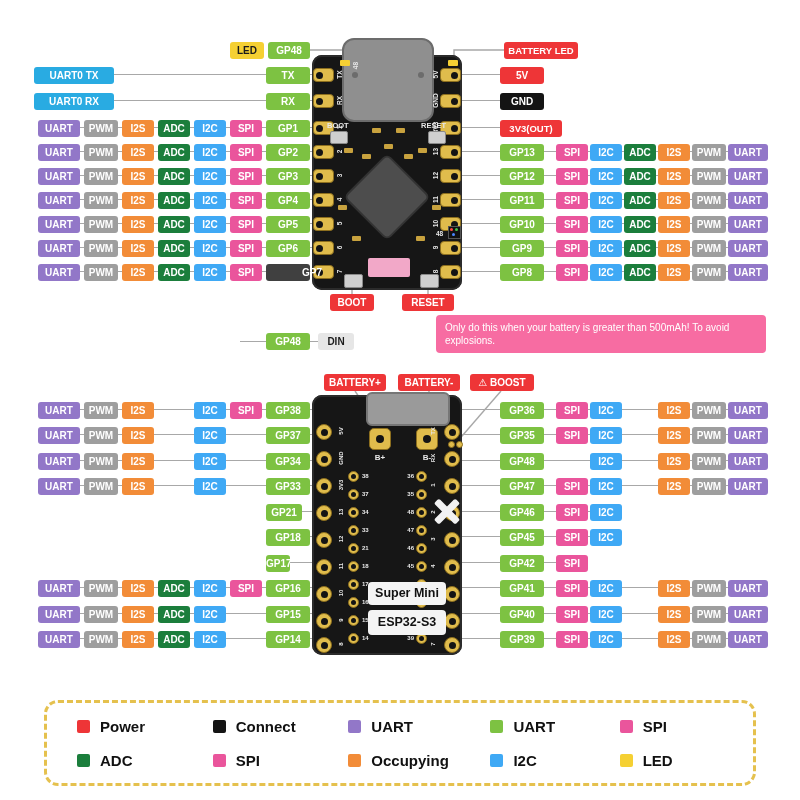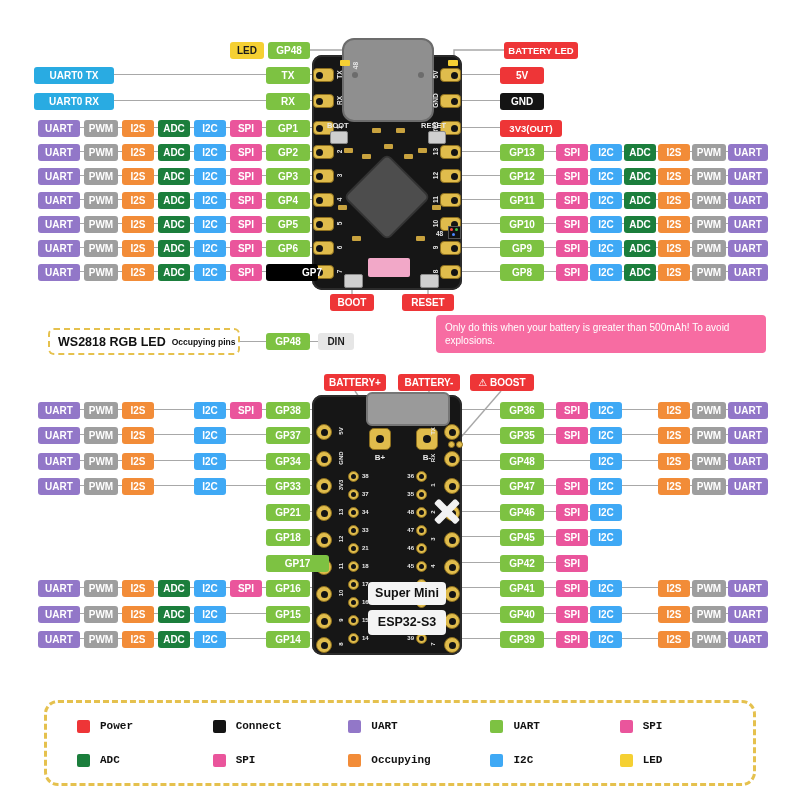--- a/index.html
+++ b/index.html
@@ -17,42 +17,38 @@
   .comp{position:absolute;background:#C8A23E;border-radius:1px;}
   .silk{position:absolute;background:#f4f4f4;border-radius:4px;color:#111;font-weight:bold;text-align:center;}
   #note-box{position:absolute;left:436px;top:315px;width:330px;background:#F76CA2;border-radius:4px;padding:6px 9px;box-sizing:border-box;color:#fff;font-size:10px;line-height:1.32;}
   #note-box .n0{color:#FFE7F0;font-weight:bold;}
   #ws-box{position:absolute;left:48px;top:328px;width:192px;height:27px;border:2px dashed #E5C14E;border-radius:6px;box-sizing:border-box;display:flex;align-items:center;padding:0 8px;gap:6px;background:#fff;}
   #ws-title{font-size:12.5px;font-weight:bold;color:#111;white-space:nowrap;}
   #ws-sub{font-size:8.5px;font-weight:bold;color:#111;white-space:nowrap;}
   #legend-box{position:absolute;left:44px;top:700px;width:712px;height:86px;border:3px dashed #E5C14E;border-radius:14px;box-sizing:border-box;display:grid;grid-template-columns:1.05fr 1.05fr 1.1fr 1fr .8fr;grid-template-rows:1fr 1fr;align-items:center;padding:6px 30px;background:#fff;}
   .lg-item{display:flex;align-items:center;gap:10px;}
   .lg-sq{width:13px;height:13px;border-radius:2px;flex:0 0 auto;}
-  .lg-label{font-size:11px;font-weight:bold;color:#111;font-family:Liberation Mono, monospace;}
+  .lg-label{font-size:15px;font-weight:bold;color:#111;}
   svg#leads{position:absolute;left:0;top:0;pointer-events:none;}
 </style>
 </head>
 <body>
 
 <div id="canvas">
 
   <svg id="leads" width="800" height="800">
     <polyline points="310,50 347,50 347,62" fill="none" stroke="#a8a8a8" stroke-width="1.4"></polyline>
     <polyline points="504,50 454,50 454,62" fill="none" stroke="#a8a8a8" stroke-width="1.4"></polyline>
     <line x1="352" y1="287" x2="352" y2="294" stroke="#a8a8a8" stroke-width="1.4"></line>
     <line x1="428" y1="287" x2="428" y2="294" stroke="#a8a8a8" stroke-width="1.4"></line>
     <line x1="355" y1="391" x2="379" y2="427" stroke="#a8a8a8" stroke-width="1.4"></line>
     <line x1="429" y1="391" x2="427" y2="427" stroke="#a8a8a8" stroke-width="1.4"></line>
     <line x1="501" y1="391" x2="456" y2="443" stroke="#a8a8a8" stroke-width="1.4"></line>
   </svg>
 
-  <div id="ws-box">
-    <span id="ws-title">WS2818 RGB LED</span>
-    <span id="ws-sub">Occupying pins</span>
-  </div>
 
   <div id="note-box">
       <div>Only do this when your battery is greater than 500mAh! To avoid explosions.</div>
     </div>
 
   <div id="legend-box">
       <div class="lg-item">
         <span class="lg-sq" style="background: rgb(238, 53, 55);"></span>
         <span class="lg-label">Power</span>
       </div>
@@ -360,21 +356,21 @@
     <div class="tag" style="position: absolute; left: 194px; top: 239.5px; width: 32px; background: rgb(63, 169, 245);">I2C</div>
     <div class="tag" style="position: absolute; left: 230px; top: 239.5px; width: 32px; background: rgb(234, 85, 156);">SPI</div>
     <div class="tag" style="position: absolute; left: 266px; top: 239.5px; width: 44px; background: rgb(125, 194, 66);">GP6</div>
     <div class="lead" style="position: absolute; left: 38px; top: 271.3px; width: 274px;"></div>
     <div class="tag" style="position: absolute; left: 38px; top: 263.5px; width: 42px; background: rgb(146, 119, 200);">UART</div>
     <div class="tag" style="position: absolute; left: 84px; top: 263.5px; width: 34px; background: rgb(158, 158, 158);">PWM</div>
     <div class="tag" style="position: absolute; left: 122px; top: 263.5px; width: 32px; background: rgb(242, 140, 56);">I2S</div>
     <div class="tag" style="position: absolute; left: 158px; top: 263.5px; width: 32px; background: rgb(27, 126, 60);">ADC</div>
     <div class="tag" style="position: absolute; left: 194px; top: 263.5px; width: 32px; background: rgb(63, 169, 245);">I2C</div>
     <div class="tag" style="position: absolute; left: 230px; top: 263.5px; width: 32px; background: rgb(234, 85, 156);">SPI</div>
-    <div class="tag" style="position: absolute; left: 266px; top: 263.5px; width: 52px; background: #000000; padding-left: 36px;">GP7</div>
+    <div class="tag" style="position: absolute; left: 266px; top: 263.5px; width: 44px; background: #404040; padding-left: 36px;">GP7</div>
     <div class="lead" style="position: absolute; left: 462px; top: 74.3px; width: 40px;"></div>
     <div class="tag" style="position: absolute; left: 500px; top: 66.5px; width: 44px; background: rgb(238, 53, 55);">5V</div>
     <div class="lead" style="position: absolute; left: 462px; top: 100.3px; width: 40px;"></div>
     <div class="tag" style="position: absolute; left: 500px; top: 92.5px; width: 44px; background: rgb(20, 20, 20);">GND</div>
     <div class="lead" style="position: absolute; left: 462px; top: 127.3px; width: 40px;"></div>
     <div class="tag" style="position: absolute; left: 500px; top: 119.5px; width: 62px; background: rgb(238, 53, 55); font-size: 9.5px;">3V3(OUT)</div>
     <div class="lead" style="position: absolute; left: 462px; top: 151.3px; width: 306px;"></div>
     <div class="tag" style="position: absolute; left: 500px; top: 143.5px; width: 44px; background: rgb(125, 194, 66);">GP13</div>
     <div class="tag" style="position: absolute; left: 556px; top: 143.5px; width: 32px; background: rgb(234, 85, 156);">SPI</div>
     <div class="tag" style="position: absolute; left: 590px; top: 143.5px; width: 32px; background: rgb(63, 169, 245);">I2C</div>
@@ -441,25 +437,25 @@
     <div class="tag" style="position: absolute; left: 122px; top: 452.5px; width: 32px; background: rgb(242, 140, 56);">I2S</div>
     <div class="tag" style="position: absolute; left: 194px; top: 452.5px; width: 32px; background: rgb(63, 169, 245);">I2C</div>
     <div class="tag" style="position: absolute; left: 266px; top: 452.5px; width: 44px; background: rgb(125, 194, 66);">GP34</div>
     <div class="lead" style="position: absolute; left: 38px; top: 485.3px; width: 274px;"></div>
     <div class="tag" style="position: absolute; left: 38px; top: 477.5px; width: 42px; background: rgb(146, 119, 200);">UART</div>
     <div class="tag" style="position: absolute; left: 84px; top: 477.5px; width: 34px; background: rgb(158, 158, 158);">PWM</div>
     <div class="tag" style="position: absolute; left: 122px; top: 477.5px; width: 32px; background: rgb(242, 140, 56);">I2S</div>
     <div class="tag" style="position: absolute; left: 194px; top: 477.5px; width: 32px; background: rgb(63, 169, 245);">I2C</div>
     <div class="tag" style="position: absolute; left: 266px; top: 477.5px; width: 44px; background: rgb(125, 194, 66);">GP33</div>
     <div class="lead" style="position: absolute; left: 266px; top: 511.3px; width: 46px;"></div>
-    <div class="tag" style="position: absolute; left: 266px; top: 503.5px; width: 44px; background: rgb(125, 194, 66);">GP21</div>
+    <div class="tag" style="position: absolute; left: 266px; top: 503.5px; width: 36px; background: rgb(125, 194, 66);">GP21</div>
     <div class="lead" style="position: absolute; left: 266px; top: 536.3px; width: 46px;"></div>
     <div class="tag" style="position: absolute; left: 266px; top: 528.5px; width: 44px; background: rgb(125, 194, 66);">GP18</div>
     <div class="lead" style="position: absolute; left: 266px; top: 562.3px; width: 46px;"></div>
-    <div class="tag" style="position: absolute; left: 266px; top: 554.5px; width: 63px; background: rgb(125, 194, 66);">GP17</div>
+    <div class="tag" style="position: absolute; left: 266px; top: 554.5px; width: 24px; background: rgb(125, 194, 66);">GP17</div>
     <div class="lead" style="position: absolute; left: 38px; top: 587.3px; width: 274px;"></div>
     <div class="tag" style="position: absolute; left: 38px; top: 579.5px; width: 42px; background: rgb(146, 119, 200);">UART</div>
     <div class="tag" style="position: absolute; left: 84px; top: 579.5px; width: 34px; background: rgb(158, 158, 158);">PWM</div>
     <div class="tag" style="position: absolute; left: 122px; top: 579.5px; width: 32px; background: rgb(242, 140, 56);">I2S</div>
     <div class="tag" style="position: absolute; left: 158px; top: 579.5px; width: 32px; background: rgb(27, 126, 60);">ADC</div>
     <div class="tag" style="position: absolute; left: 194px; top: 579.5px; width: 32px; background: rgb(63, 169, 245);">I2C</div>
     <div class="tag" style="position: absolute; left: 230px; top: 579.5px; width: 32px; background: rgb(234, 85, 156);">SPI</div>
     <div class="tag" style="position: absolute; left: 266px; top: 579.5px; width: 44px; background: rgb(125, 194, 66);">GP16</div>
     <div class="lead" style="position: absolute; left: 38px; top: 613.3px; width: 274px;"></div>
     <div class="tag" style="position: absolute; left: 38px; top: 605.5px; width: 42px; background: rgb(146, 119, 200);">UART</div>

